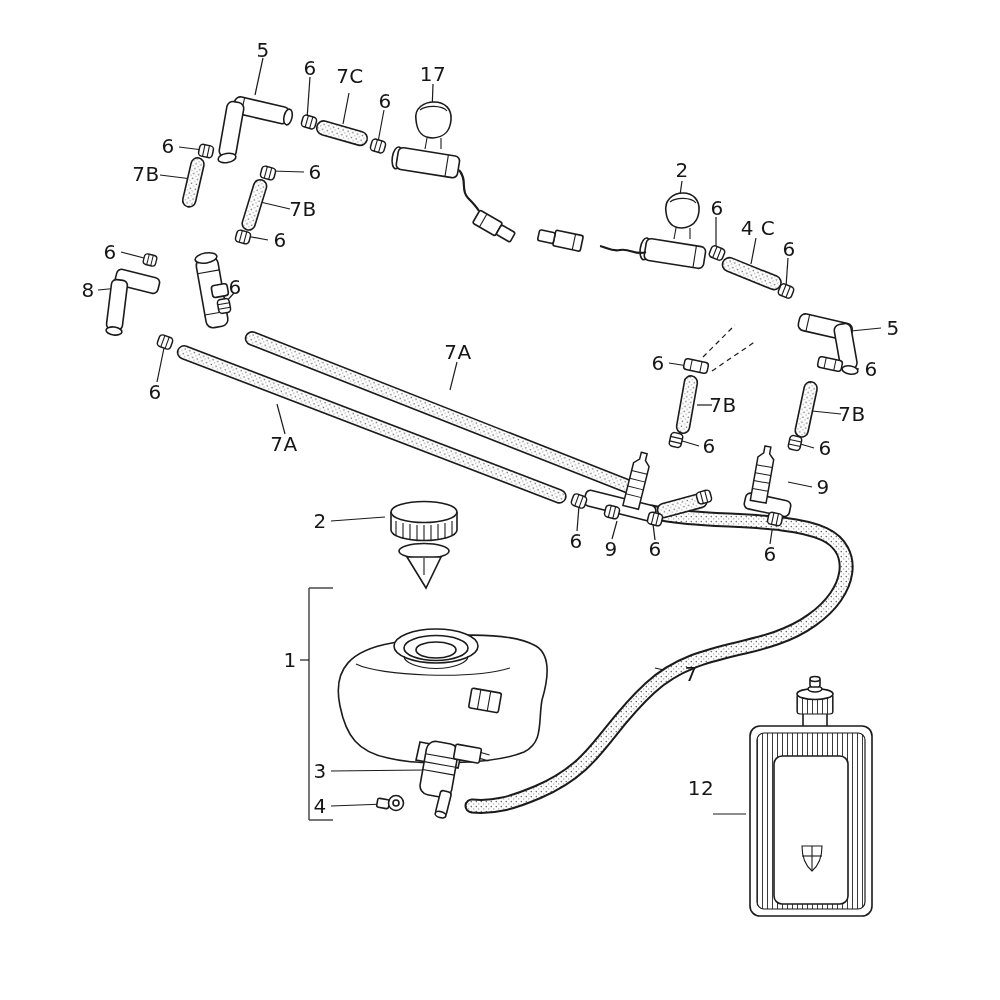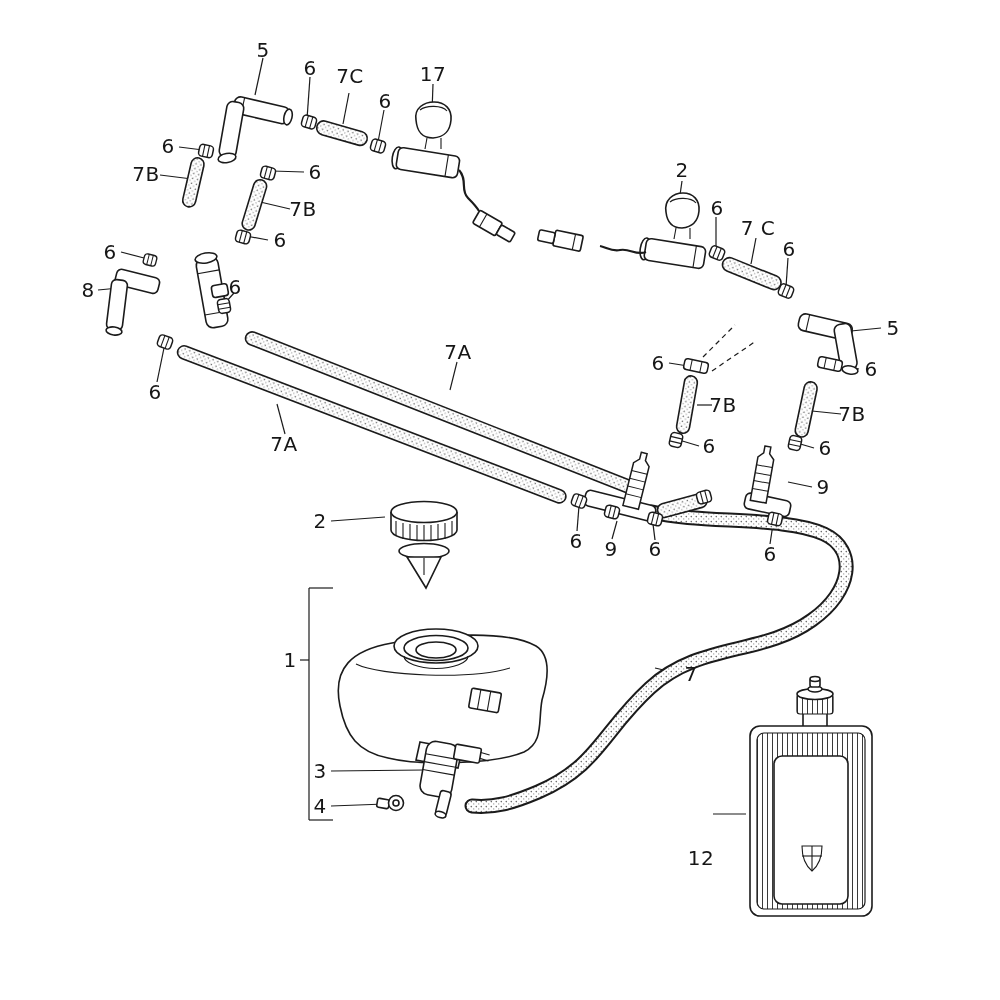--- a/index.html
+++ b/index.html
@@ -341,32 +341,32 @@
 <div class="callout" style="left:303px;top:209px">7B</div>
 <div class="callout" style="left:280px;top:240px">6</div>
 <div class="callout" style="left:110px;top:252px">6</div>
 <div class="callout" style="left:88px;top:290px">8</div>
 <div class="callout" style="left:235px;top:287px">6</div>
 <div class="callout" style="left:155px;top:392px">6</div>
 <div class="callout" style="left:458px;top:352px">7A</div>
 <div class="callout" style="left:284px;top:444px">7A</div>
 <div class="callout" style="left:682px;top:170px">2</div>
 <div class="callout" style="left:717px;top:208px">6</div>
-<div class="callout" style="left:758px;top:228px">7 C</div>
+<div class="callout" style="left:758px;top:228px">4 C</div>
 <div class="callout" style="left:789px;top:249px">6</div>
 <div class="callout" style="left:893px;top:328px">5</div>
 <div class="callout" style="left:658px;top:363px">6</div>
 <div class="callout" style="left:871px;top:369px">6</div>
 <div class="callout" style="left:723px;top:405px">7B</div>
 <div class="callout" style="left:852px;top:414px">7B</div>
 <div class="callout" style="left:709px;top:446px">6</div>
 <div class="callout" style="left:825px;top:448px">6</div>
 <div class="callout" style="left:823px;top:487px">9</div>
 <div class="callout" style="left:576px;top:541px">6</div>
 <div class="callout" style="left:611px;top:549px">9</div>
 <div class="callout" style="left:655px;top:549px">6</div>
 <div class="callout" style="left:770px;top:554px">6</div>
 <div class="callout" style="left:320px;top:521px">2</div>
 <div class="callout" style="left:290px;top:660px">1</div>
 <div class="callout" style="left:320px;top:771px">3</div>
 <div class="callout" style="left:320px;top:806px">4</div>
 <div class="callout" style="left:691px;top:674px">7</div>
-<div class="callout" style="left:701px;top:858px">12</div>
+<div class="callout" style="left:701px;top:788px">12</div>
 
 </body></html>

